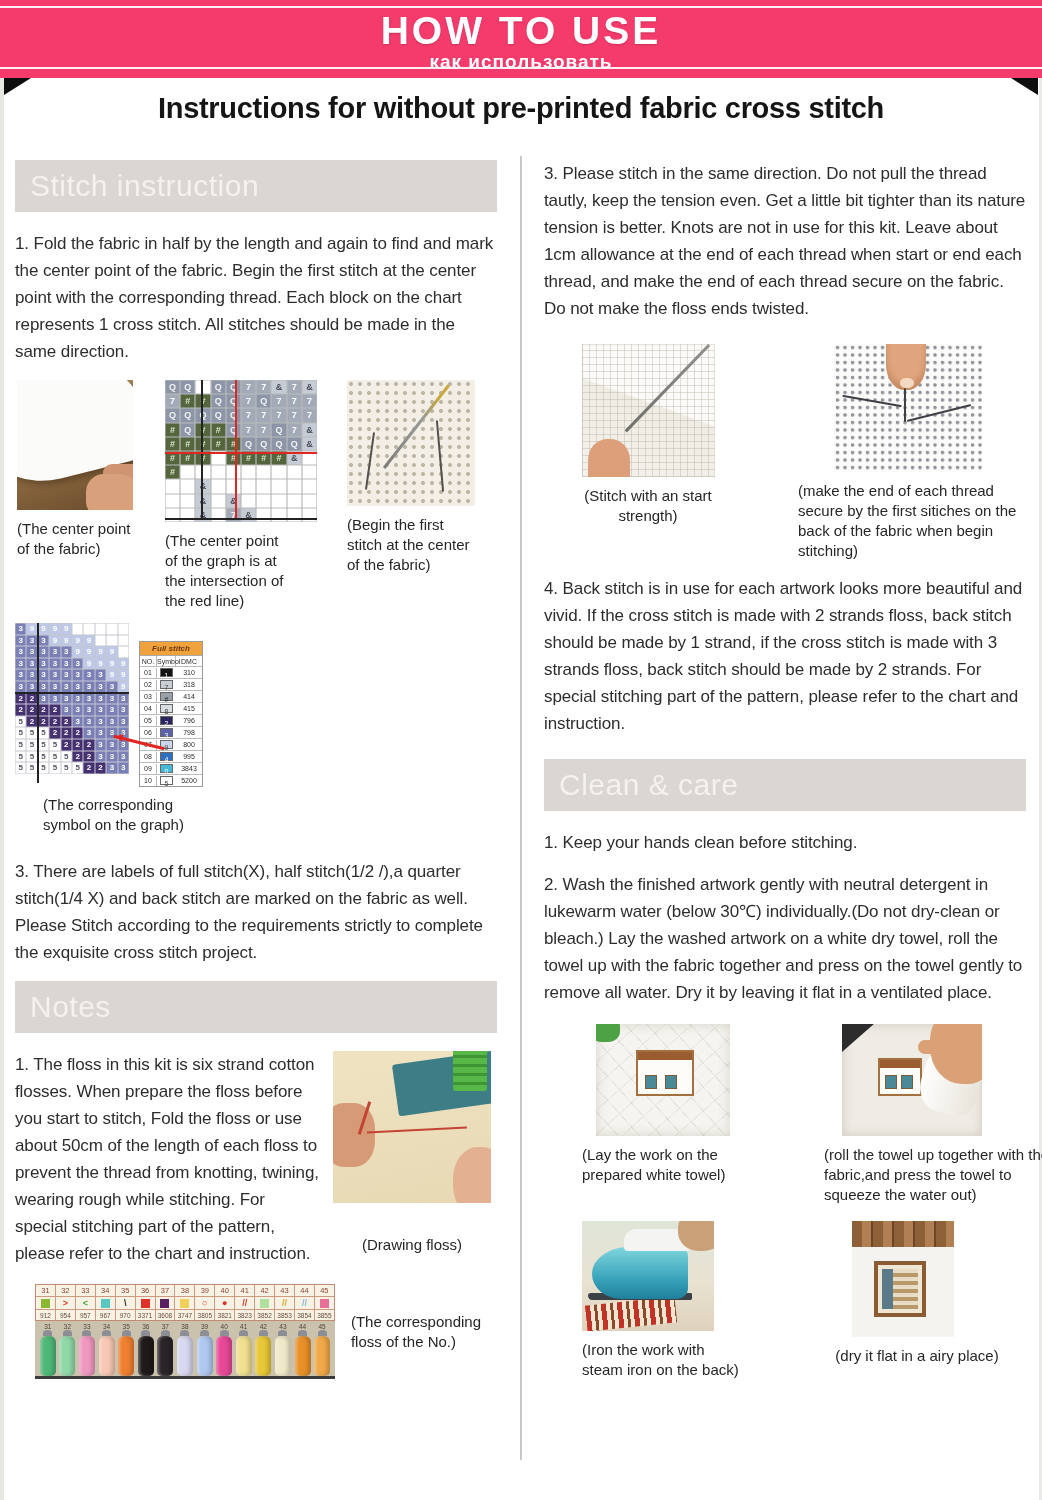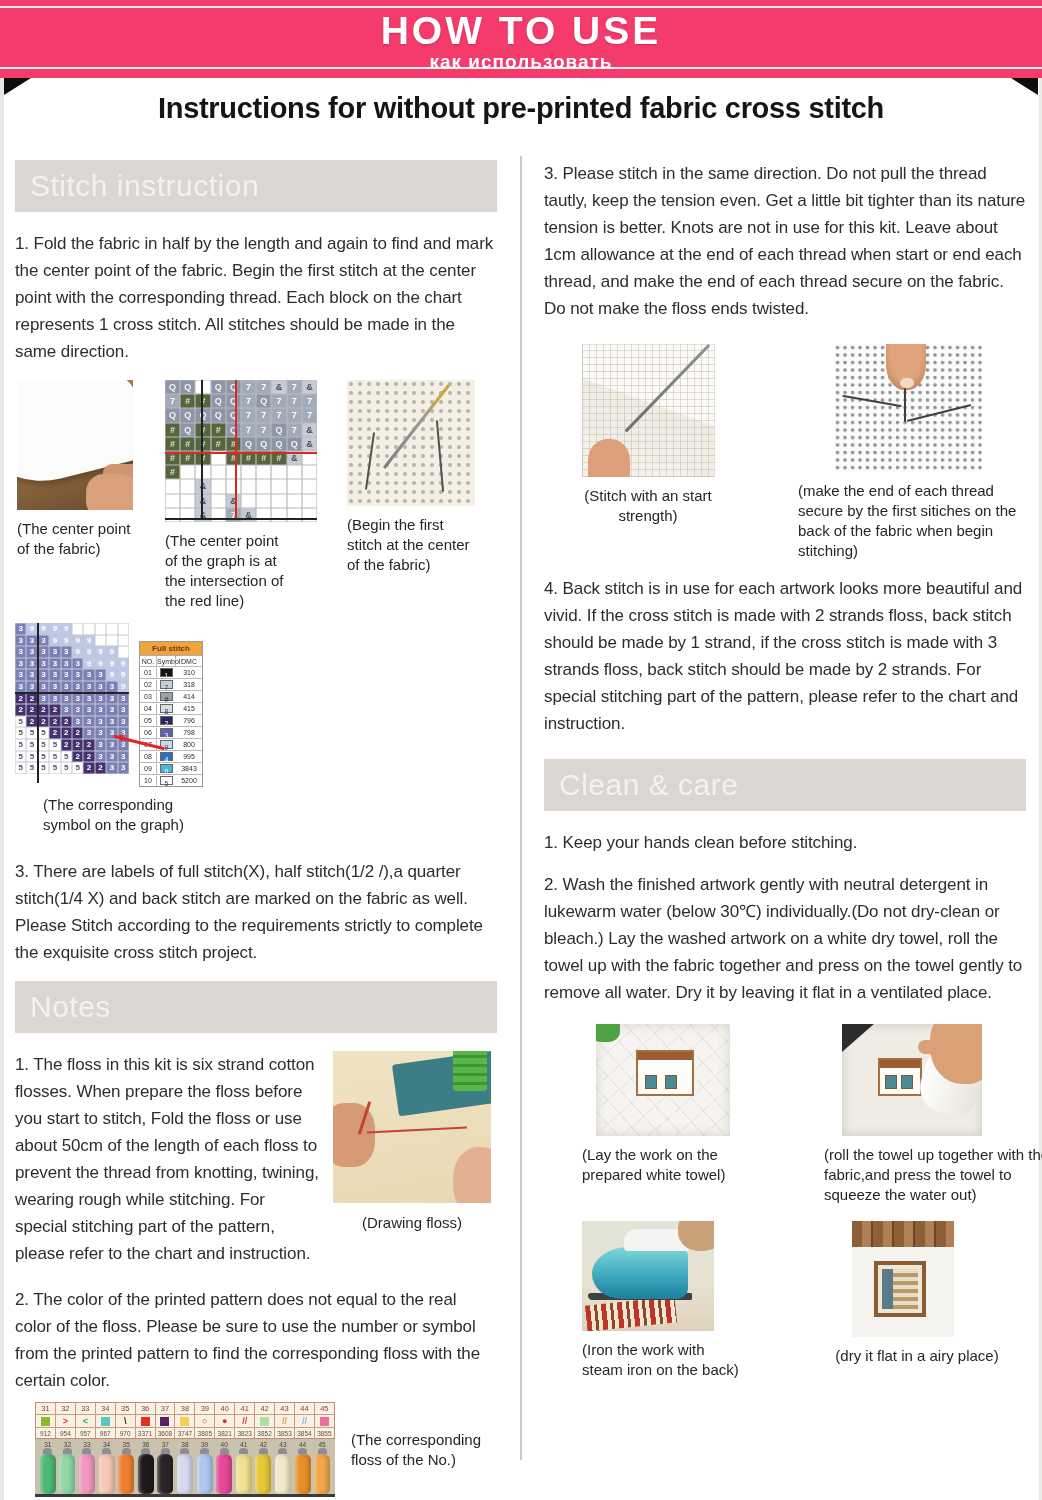--- a/index.html
+++ b/index.html
@@ -65,21 +65,21 @@
   .ph-needle { width:128px; height:126px; background-color:#f3efe7;
     background-image:radial-gradient(circle at 4px 4px,#bdb8a6 1.7px,transparent 2.3px); background-size:9px 9px; }
   .needle { position:absolute; width:2.5px; height:105px; background:linear-gradient(#c9a83c 15%,#9a9a96 40%,#7d7d7a); }
   .ph-needle .needle { left:68px; top:-6px; transform:rotate(38deg); }
   .thread-dark { position:absolute; width:2px; background:#55504a; border-radius:2px; }
 
   
   .symfig { position:relative; width:176px; }
   .symwrap { position:relative; display:flex; gap:10px; }
   .fstable { width:64px; font-size:7px; border:1px solid #999; background:#fff; height:fit-content; margin-top:18px; }
-  .fs-title { background:#f0a23c; color:#6b3a10; font-weight:bold; font-size:8px; text-align:center; padding:2px 0; }
+  .fs-title { background:#f0a23c; color:#6b3a10; font-weight:bold; font-size:8px; text-align:center; padding:2px 0;font-style:italic; }
   .fs-head { display:flex; border-top:1px solid #aaa; }
   .fs-head span, .fs-row span { border-right:1px solid #bbb; text-align:center; padding:1.5px 0; }
   .fs-head span:last-child, .fs-row span:last-child { border-right:none; }
   .fs-no{width:17px;} .fs-symh{width:19px;} .fs-dmch{width:26px;}
   .fs-row { display:flex; border-top:1px solid #bbb; align-items:center; }
   .fs-row .fs-no { width:17px; }
   .fs-row .fs-sym { width:13px; height:9px; margin:1px 3px; border:1px solid #666; font-size:7px; line-height:9px; text-align:center; }
   .fs-row .fs-dmc { width:26px; }
   .red-arrow { position:absolute; width:52px; height:3px; background:#e02621; left:98px; top:118px; transform:rotate(14deg); }
   .red-arrow:before { content:""; position:absolute; left:-2px; top:-3px; border:4.5px solid transparent; border-right:7px solid #e02621; }
@@ -528,25 +528,24 @@
       <p class="body half">1. The floss in this kit is six strand cotton flosses. When prepare the floss before you start to stitch, Fold the floss or use about 50cm of the length of each floss to prevent the thread from knotting, twining, wearing rough while stitching. For special stitching part of the pattern, please refer to the chart and instruction.</p>
       <figure>
         <div class="photo ph-draw">
           <div class="mat"></div>
           <div class="bobbin"></div>
           <div class="thumb1"></div>
           <div class="thumb2"></div>
           <div class="fl" style="left:34px;top:78px;width:100px;transform:rotate(-3deg)"></div>
           <div class="fl" style="left:30px;top:50px;width:3px;height:34px;transform:rotate(18deg)"></div>
         </div>
-        <figcaption class="cap" style="text-align:center;margin-top:10px">(Drawing floss)</figcaption>
-      </figure>
-    </div>
-
-    <p class="body" style="margin-top:4px;margin-bottom:8px">2. The color of the printed pattern does not equal to the real color of the floss. Please be sure to use the number or symbol from the printed pattern to find the corresponding floss with the certain color.</p>
+        <figcaption class="cap" style="text-align:center;margin-top:32px">(Drawing floss)</figcaption>
+      </figure>
+    </div>
+
 
     <div class="floss-row">
       <div class="floss-chart" style="margin-left:20px">
         <div id="floss-table" class="floss-table">
             <div class="fcol">
        <span class="fno">31</span>
        <span class="fsm">
                 <span class="fsym" style="background:#8ab830"></span>
               </span>
        <span class="fdm">912</span>

